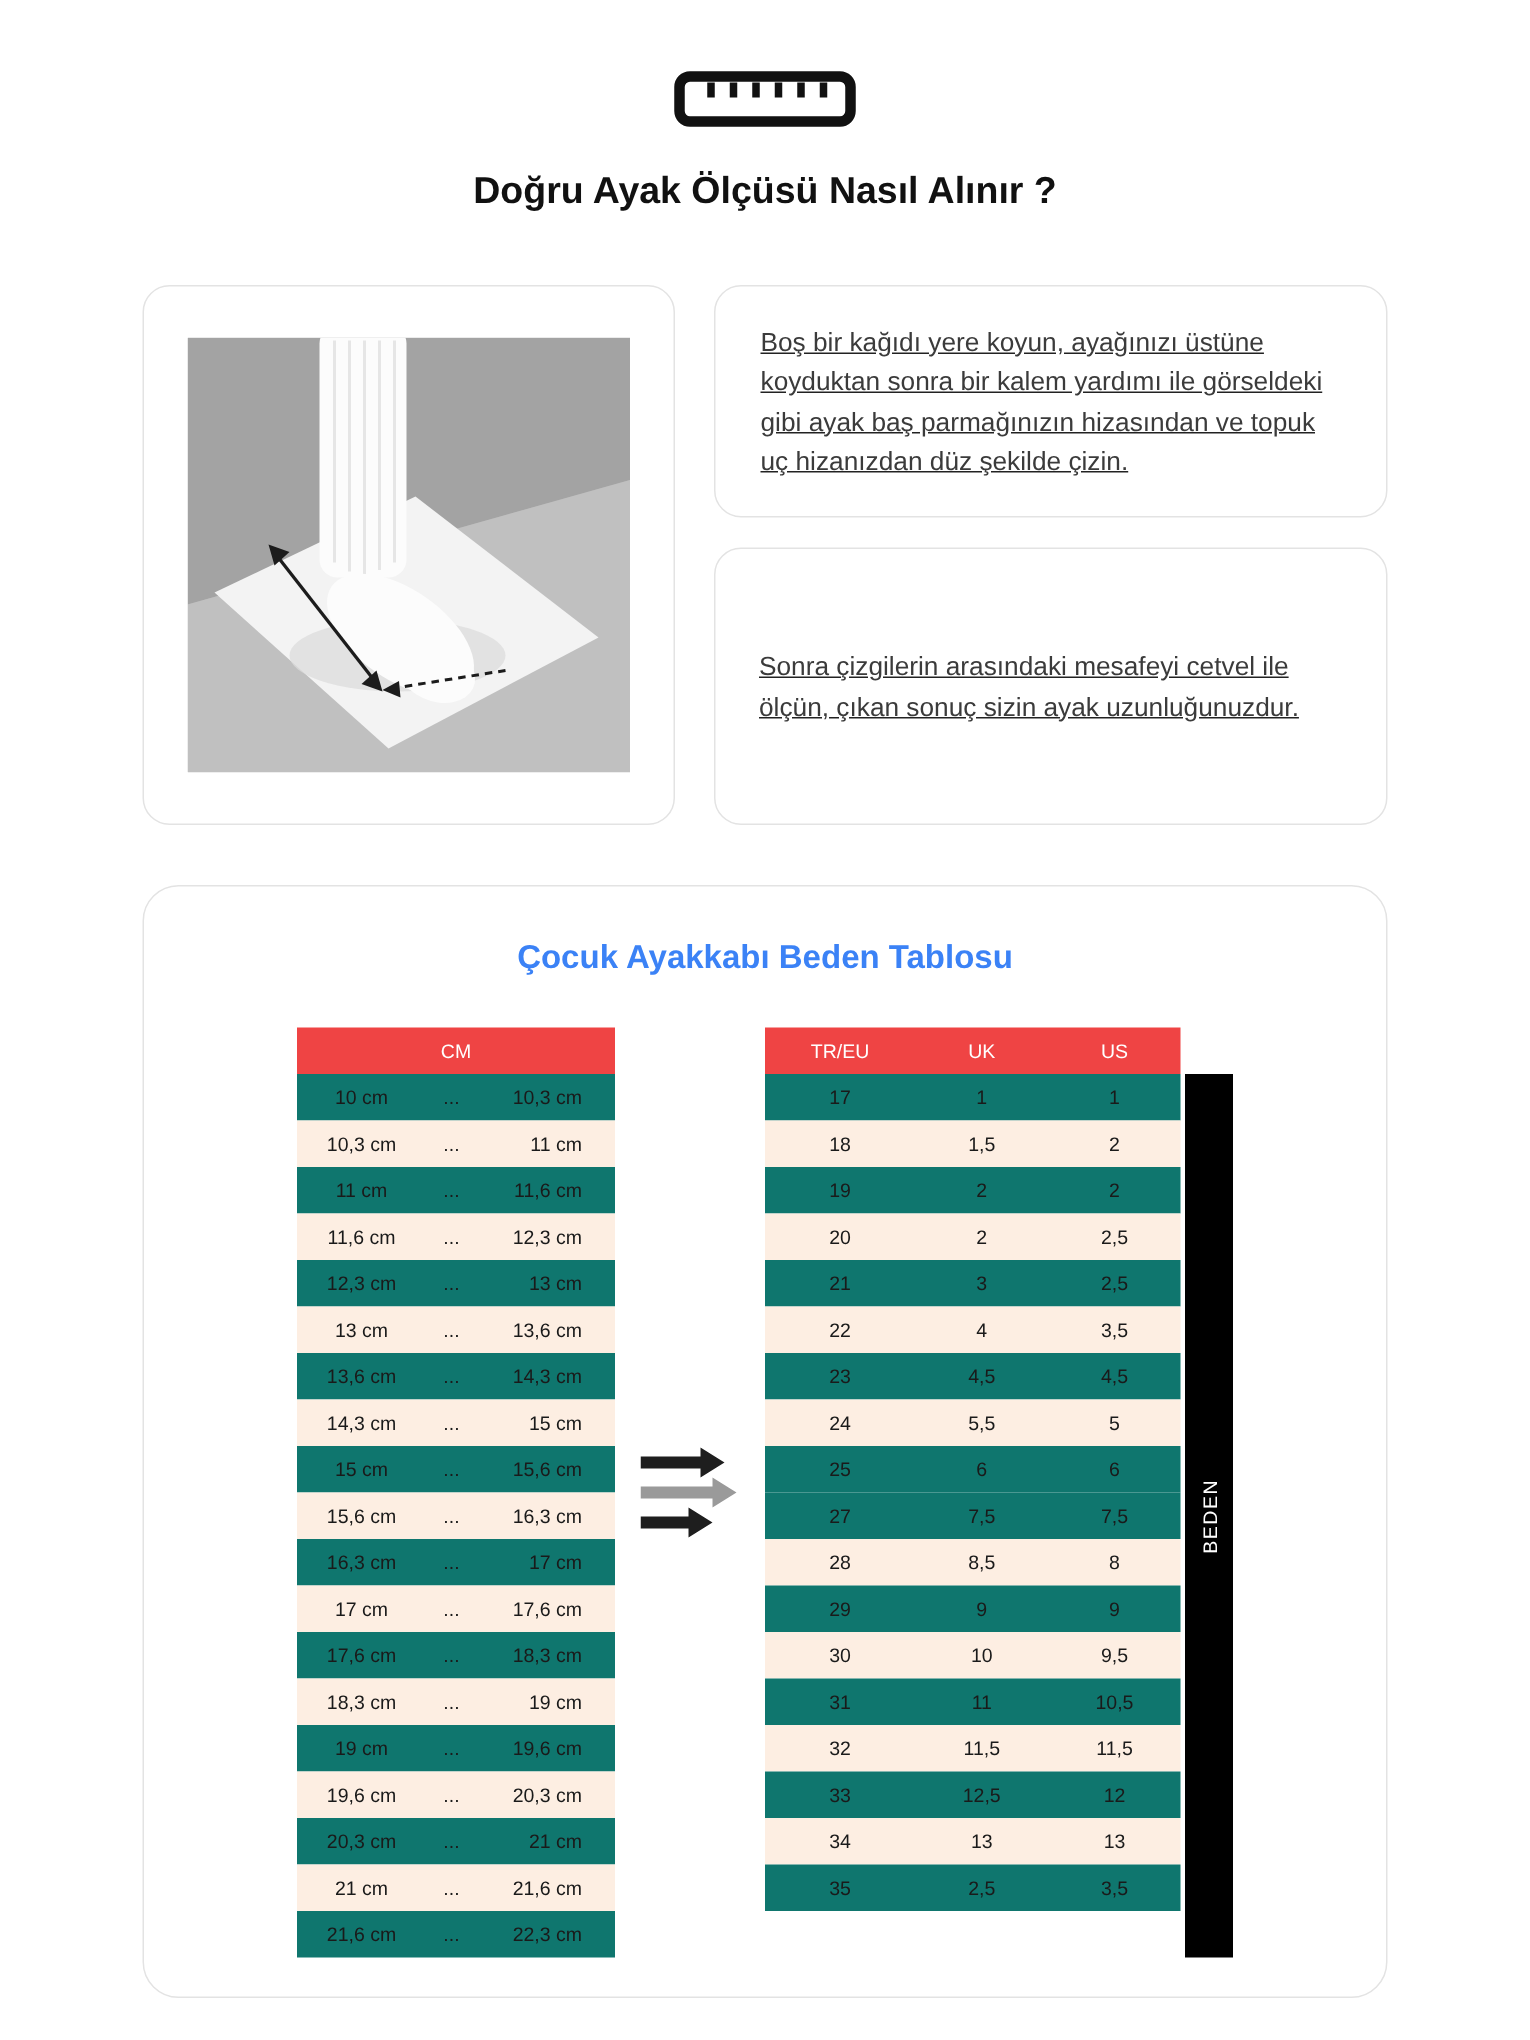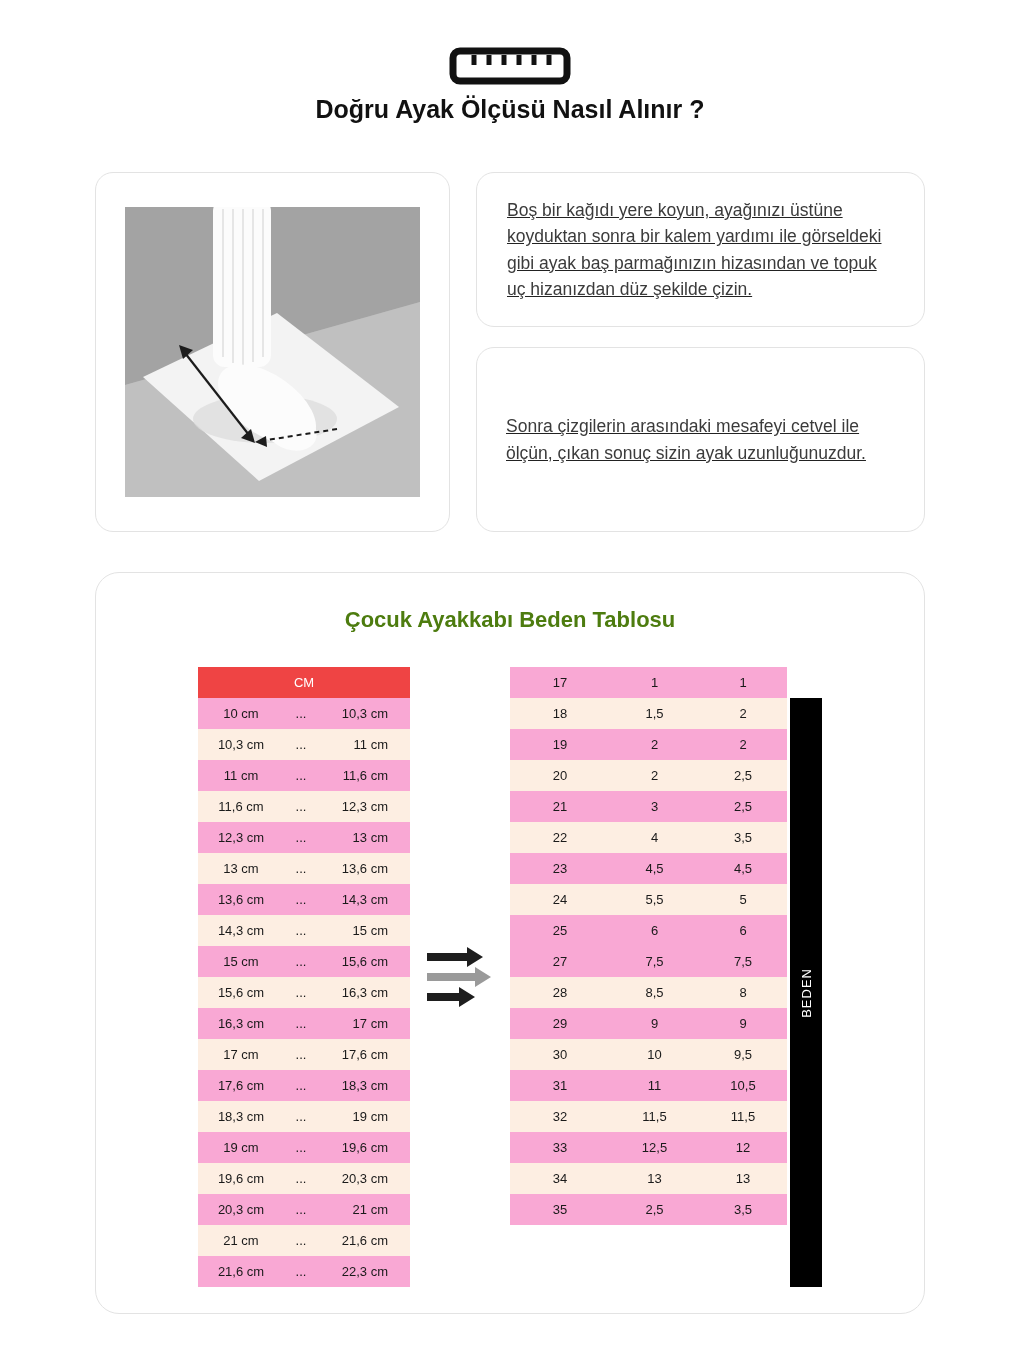--- a/index.html
+++ b/index.html
@@ -3,55 +3,55 @@
 <meta charset="utf-8">
 <style>
   * { box-sizing: border-box; }
   html,body { margin:0; padding:0; background:#fff; }
   body {
     width:1020px; min-height:1360px; margin:0 auto;
     font-family:"Liberation Sans", sans-serif; color:#222;
   }
   .top { padding-top:46px; text-align:center; }
   .ruler-wrap { display:flex; justify-content:center; }
-  .page-title { font-size:25px; font-weight:bold; color:#111; margin:9px 0 0; }
+  .page-title { font-size:25px; font-weight:bold; color:#111; margin:27px 0 0; }
 
   .measure { display:flex; gap:26px; padding:48px 95px 0; height:408px; }
   .photo-card {
     width:355px; height:360px; border:1px solid #e3e3e3; border-radius:18px;
     display:flex; align-items:center; justify-content:center; flex:none;
     background:#fff;
   }
   .photo-frame { width:295px; height:290px; overflow:hidden; }
   .steps { flex:1; display:flex; flex-direction:column; gap:20px; height:360px;text-decoration:underline; }
   .step-card {
     border:1px solid #e3e3e3; border-radius:18px; padding:24px 30px;
     font-size:17.5px; line-height:1.5; color:#3b3b3b; background:#fff;
   }
   .step-card p { margin:0; }
   .step-card.s2 { flex:1; display:flex; align-items:center;padding-left:29px; }
 
   .table-section {
     margin:40px 95px 24px; border:1px solid #e3e3e3; border-radius:24px;
     padding:34px 0 26px; background:#fff;
   }
-  .table-title { text-align:center; font-size:22px; font-weight:bold; color:#4d7c0f; margin:0 0 34px; }
+  .table-title { text-align:center; font-size:22px; font-weight:bold; color:#3b82f6; margin:0 0 34px; }
 
   .tables { display:flex; justify-content:center; align-items:flex-start; }
 
   .cm-table { width:212px; }
   .size-table { width:277px; }
   .thead {
     background:#ef4444; color:#fff; height:31px; font-size:13px;
     display:flex; align-items:center; justify-content:center;
   }
   .thead.grid3 { display:grid; grid-template-columns:100px 89px 88px; text-align:center; }
   .thead.grid3 span { display:block; }
 
-  .trow { height:31px; align-items:center; font-size:13px; color:#1a1a1a; background:#f9a8d4; }
+  .trow { height:31px; align-items:center; font-size:13px; color:#1a1a1a; background:#0f766e; }
   .trow.alt { background:#fdeee2; }
   .grid-cm { display:grid; grid-template-columns:86px 34px 1fr; }
   .grid-cm span:nth-child(1) { text-align:center; }
   .grid-cm span:nth-child(2) { text-align:center; }
   .grid-cm span:nth-child(3) { text-align:right; padding-right:22px; }
   .grid3 { display:grid; grid-template-columns:100px 89px 88px; text-align:center; }
 
   .arrows { margin:0 17px; align-self:center; display:flex; }
 
   .size-wrap { display:flex; align-items:flex-start; }
@@ -233,20 +233,25 @@
     <div class="arrows">
       <svg width="66" height="62" viewBox="0 0 66 62" aria-hidden="true">
         <path d="M0 7 H40 V1 L56 11 L40 21 V15 H0 Z" fill="#1e1e1e"></path>
         <path d="M0 27 H48 V21 L64 31 L48 41 V35 H0 Z" fill="#9a9a9a"></path>
         <path d="M0 47 H32 V41 L48 51 L32 61 V55 H0 Z" fill="#1e1e1e"></path>
       </svg>
     </div>
 
     <div class="size-wrap">
       <div class="size-table">
+        <div class="thead grid3">
+          <span>TR/EU</span>
+          <span>UK</span>
+          <span>US</span>
+        </div>
         <div id="size-body">
             <div class="grid3 trow">
               <span>17</span>
               <span>1</span>
               <span>1</span>
             </div>
             <div class="grid3 trow alt">
               <span>18</span>
               <span>1,5</span>
               <span>2</span>

